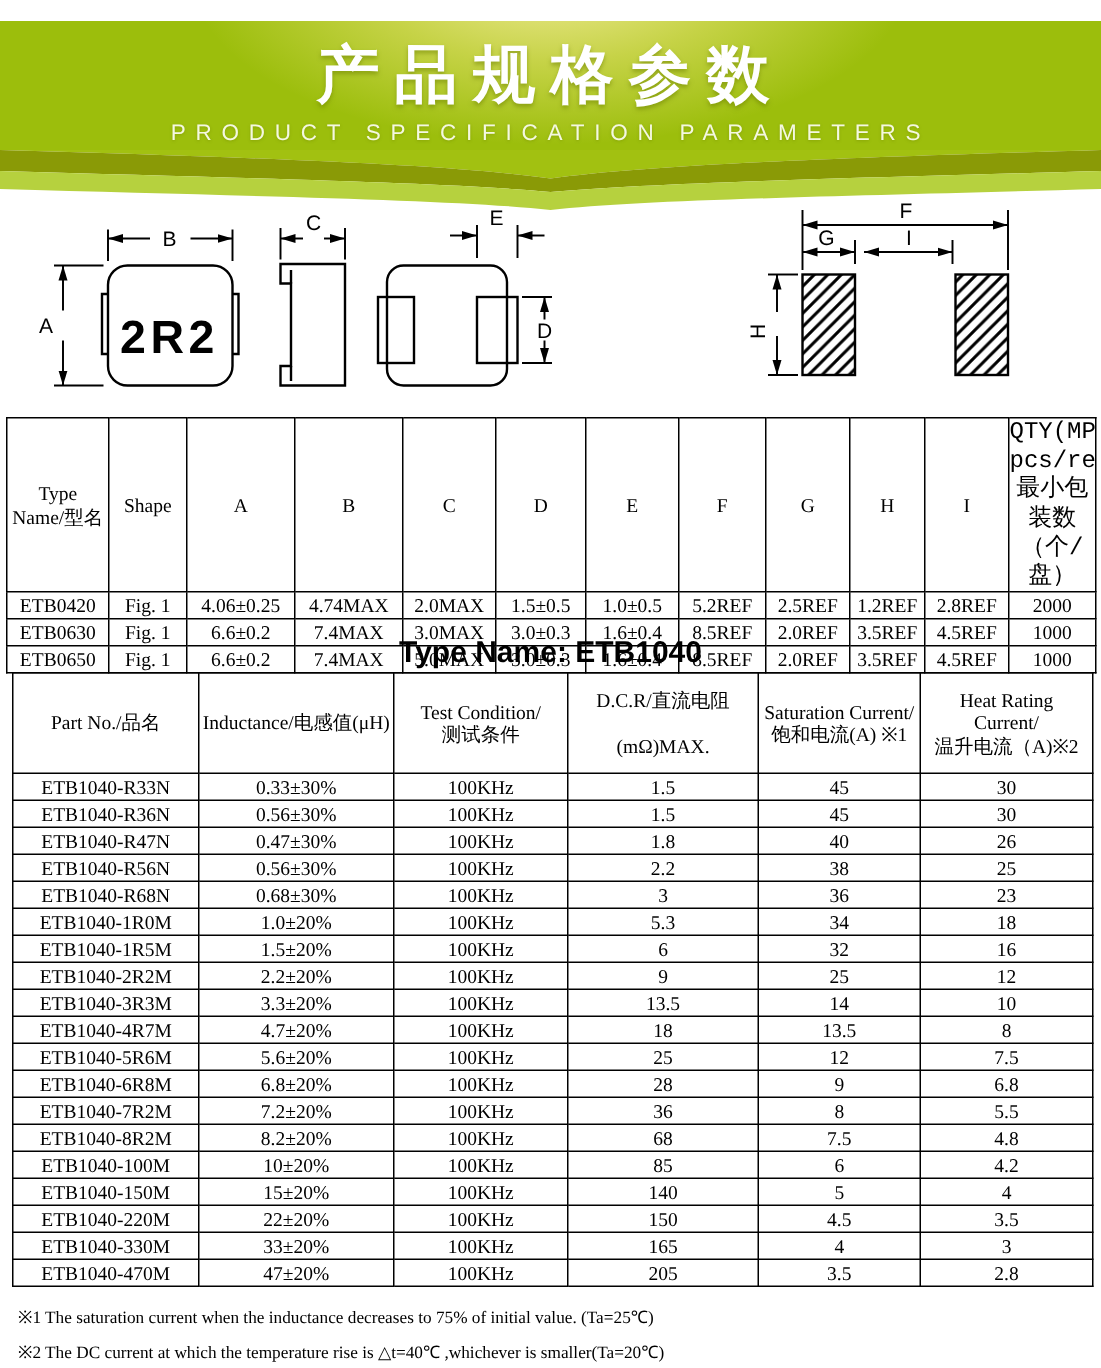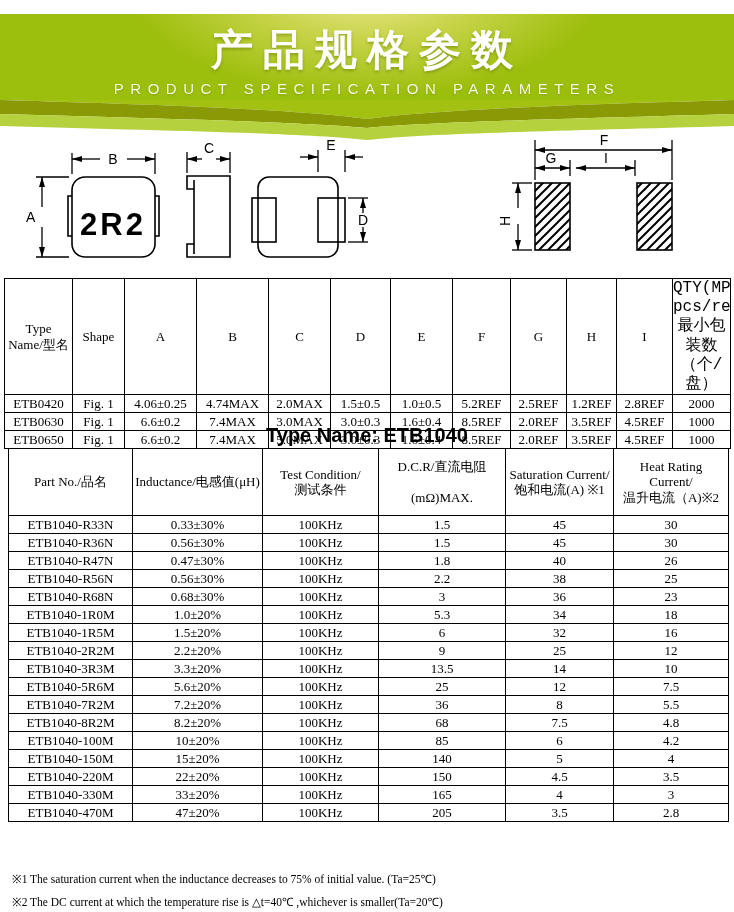--- a/index.html
+++ b/index.html
@@ -314,26 +314,42 @@
         </tr>
         <tr>
           <td>ETB1040-3R3M</td>
           <td>3.3±20%</td>
           <td>100KHz</td>
           <td>13.5</td>
           <td>14</td>
           <td>10</td>
         </tr>
         <tr>
+          <td>ETB1040-4R7M</td>
+          <td>4.7±20%</td>
+          <td>100KHz</td>
+          <td>18</td>
+          <td>13.5</td>
+          <td>8</td>
+        </tr>
+        <tr>
           <td>ETB1040-5R6M</td>
           <td>5.6±20%</td>
           <td>100KHz</td>
           <td>25</td>
           <td>12</td>
           <td>7.5</td>
+        </tr>
+        <tr>
+          <td>ETB1040-6R8M</td>
+          <td>6.8±20%</td>
+          <td>100KHz</td>
+          <td>28</td>
+          <td>9</td>
+          <td>6.8</td>
         </tr>
         <tr>
           <td>ETB1040-7R2M</td>
           <td>7.2±20%</td>
           <td>100KHz</td>
           <td>36</td>
           <td>8</td>
           <td>5.5</td>
         </tr>
         <tr>

